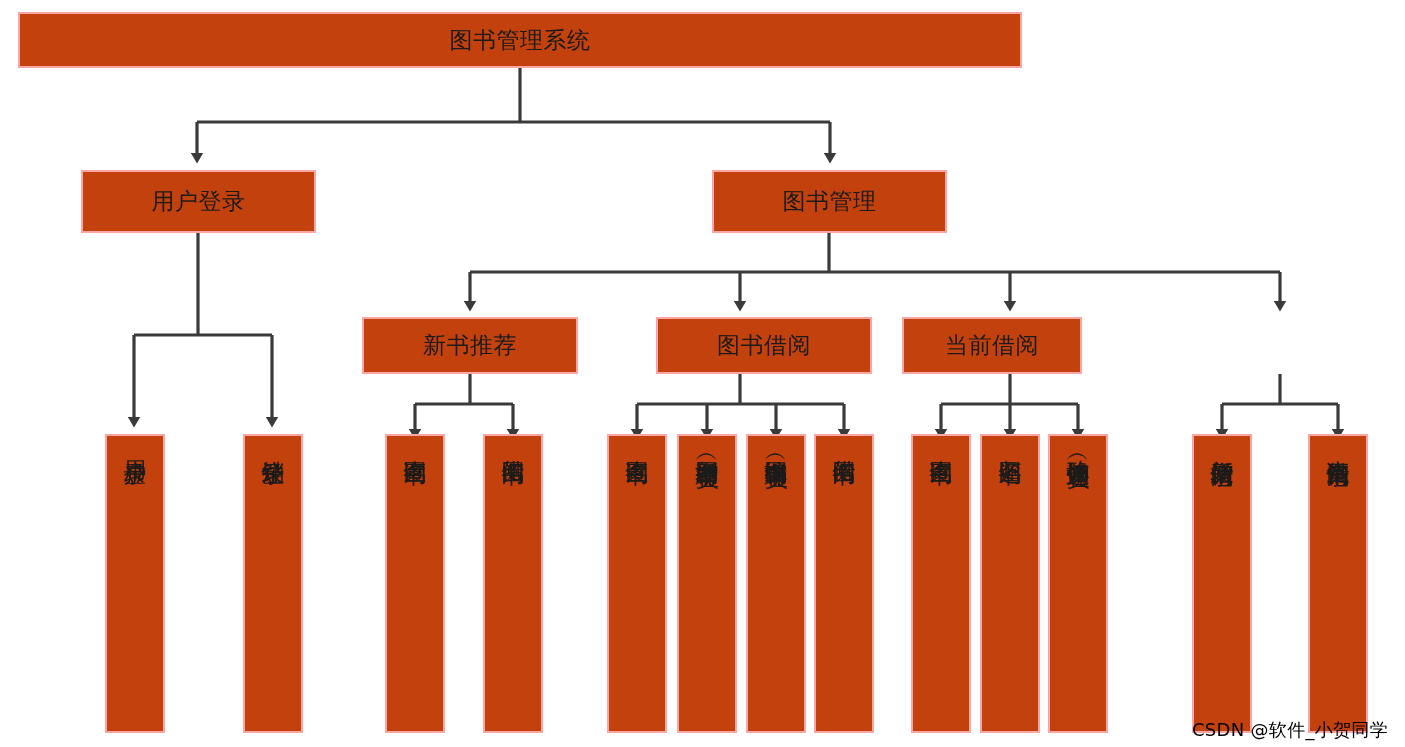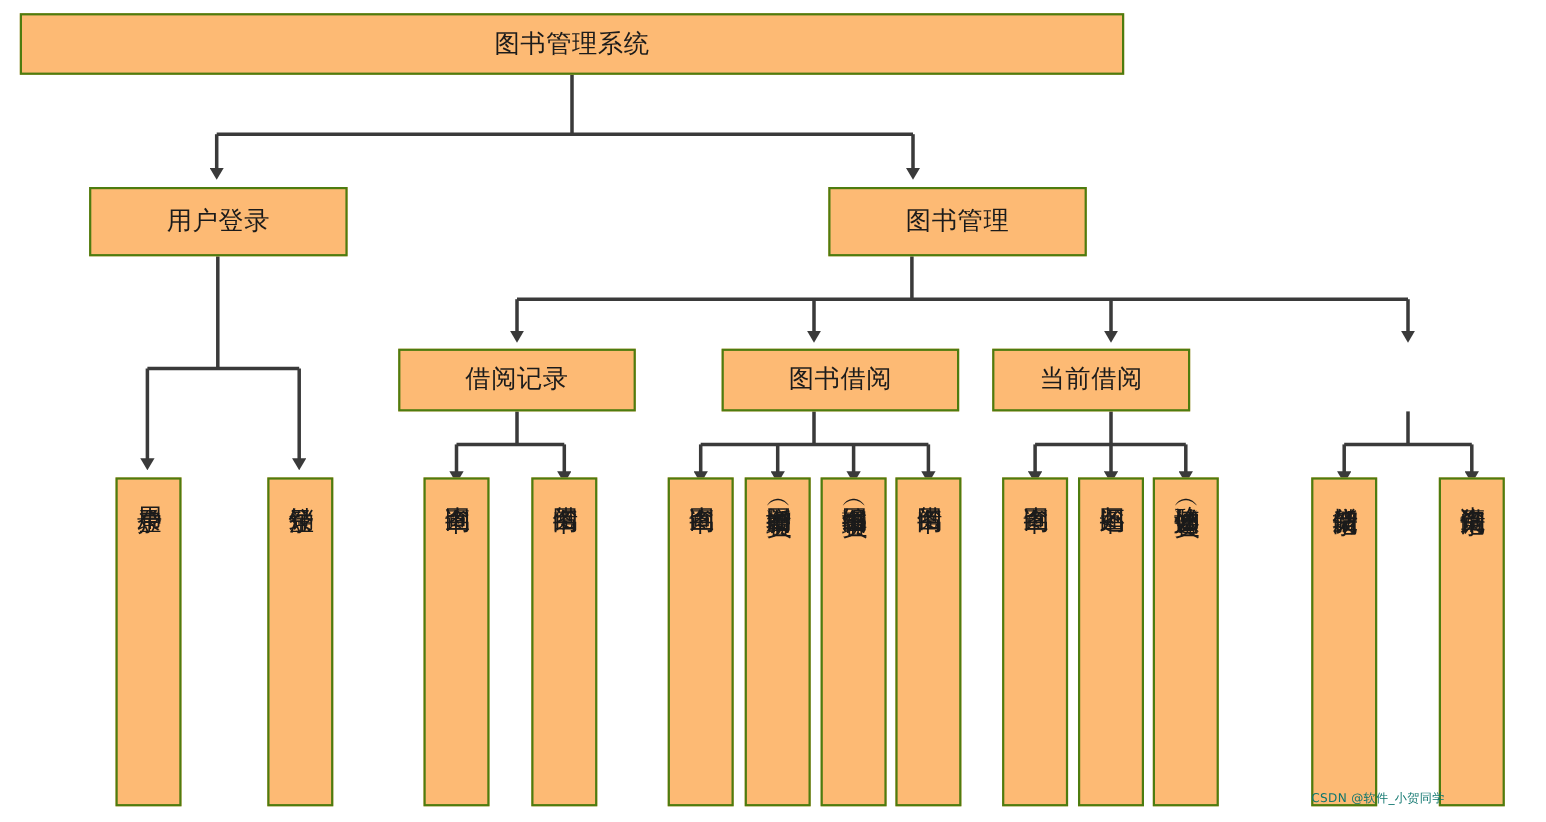--- a/index.html
+++ b/index.html
@@ -22,22 +22,22 @@
     position: absolute;
     left: 0;
     top: 0;
     width: 1405px;
     height: 747px;
     pointer-events: none;
   }
   .node {
     position: absolute;
     box-sizing: border-box;
-    background: #fdba74;
-    border: 2px solid #4d7c0f;
+    background: #c2410c;
+    border: 2px solid #fca5a5;
     display: flex;
     align-items: center;
     justify-content: center;
     color: #1b1b1b;
   }
   .node.horizontal {
     font-size: 23px;
     line-height: 1.25;
     letter-spacing: 0.5px;
     white-space: nowrap;
@@ -51,22 +51,22 @@
     writing-mode: vertical-rl;
     text-orientation: upright;
     font-size: 23px;
     line-height: 1.18;
     letter-spacing: 1px;
     display: block;
     max-height: 100%;
   }
   #watermark {
     position: absolute;
-    font-size: 11px;
-    color: #0f766e;
+    font-size: 18px;
+    color: #000000;
     white-space: nowrap;
     letter-spacing: 0.3px;
   }
 </style>
 </head>
 <body>
 
 <div id="diagram-root">
 
   <svg id="edge-layer" viewBox="0 0 1405 747" width="1405" height="747">
@@ -119,26 +119,26 @@
     </g>
   </svg>
 
   <div class="node horizontal" style="left:18px; top:12px; width:1004px; height:56px;">
     <span>图书管理系统</span>
   </div>
 
   <div class="node horizontal" style="left:81px; top:170px; width:235px; height:63px;">
     <span>用户登录</span>
   </div>
-  <div class="node horizontal" style="left:753px; top:170px; width:235px; height:63px;">
+  <div class="node horizontal" style="left:712px; top:170px; width:235px; height:63px;">
     <span>图书管理</span>
   </div>
 
   <div class="node horizontal" style="left:362px; top:317px; width:216px; height:57px;">
-    <span>借阅记录</span>
+    <span>新书推荐</span>
   </div>
   <div class="node horizontal" style="left:656px; top:317px; width:216px; height:57px;">
     <span>图书借阅</span>
   </div>
   <div class="node horizontal" style="left:902px; top:317px; width:180px; height:57px;">
     <span>当前借阅</span>
   </div>
 
   <div class="node vertical" style="left:105px; top:434px; width:60px; height:299px;">
     <span class="vtext">用户登录</span>

